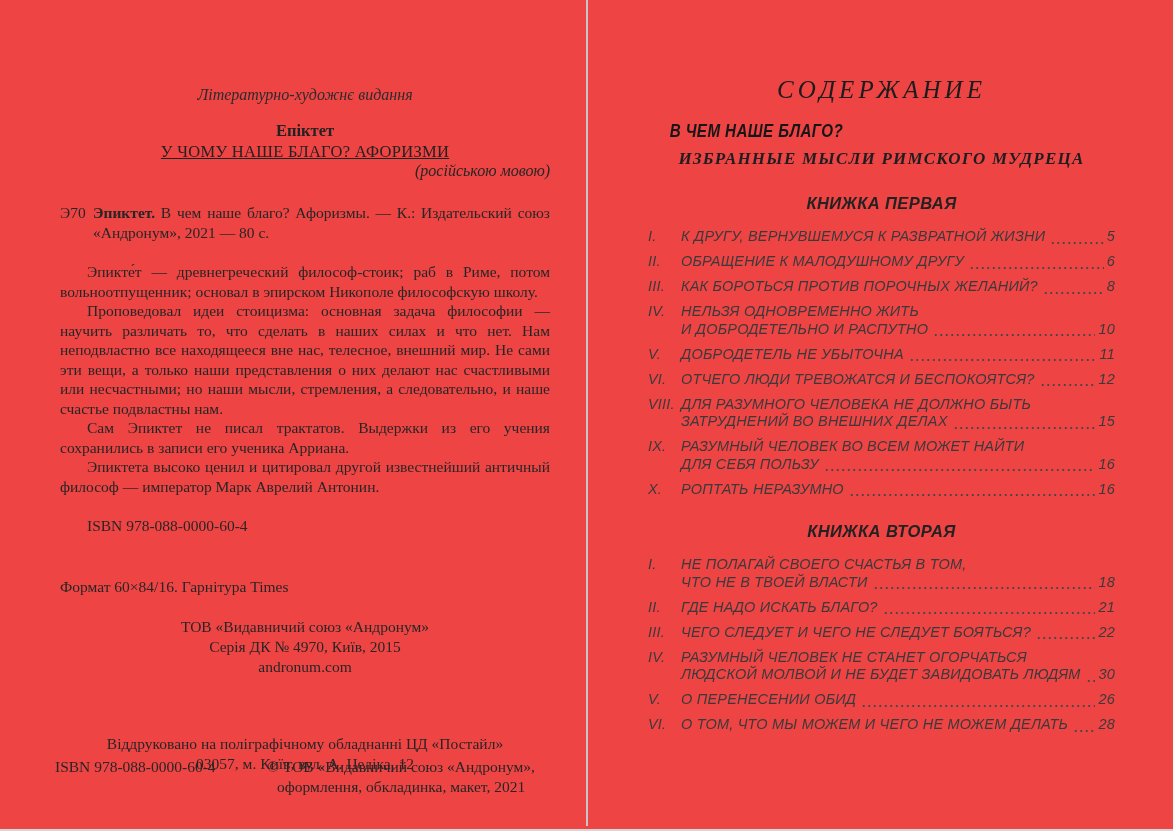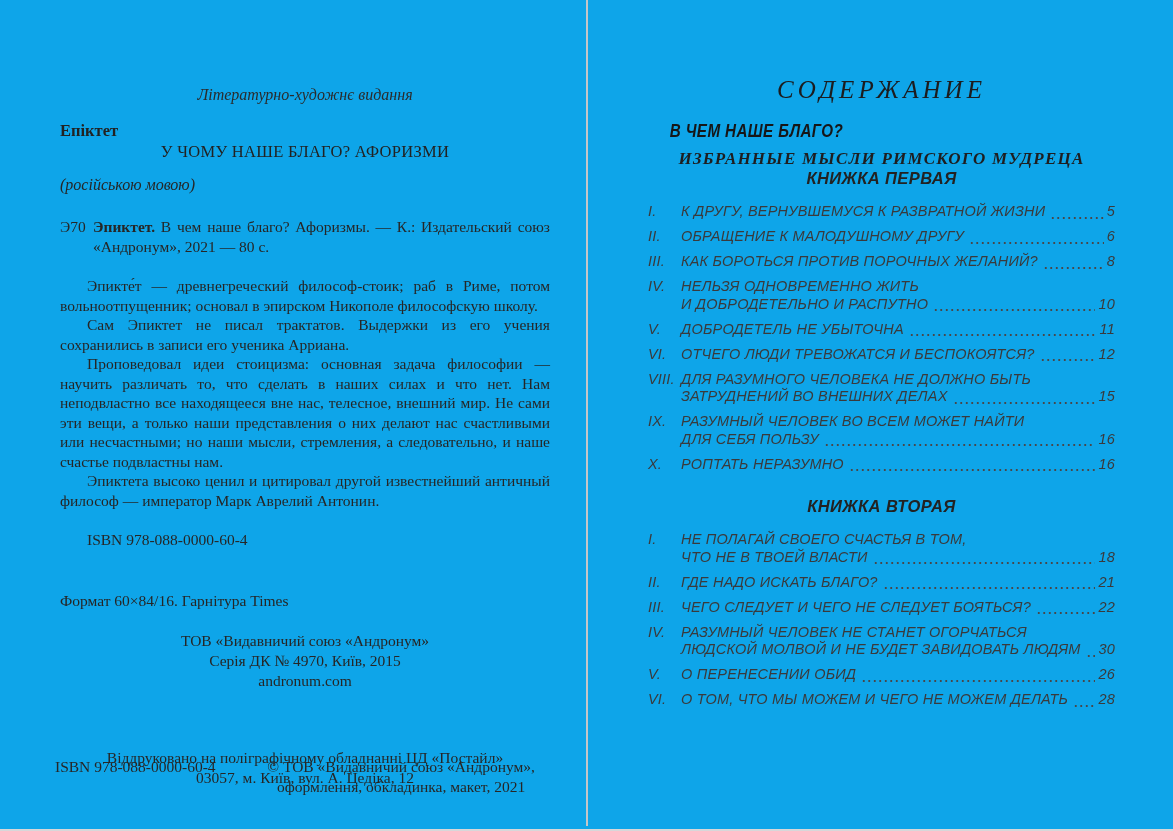--- a/index.html
+++ b/index.html
@@ -5,21 +5,21 @@
   html, body {
     margin: 0; padding: 0;
     width: 1173px; height: 831px;
     background: #ffffff;
     overflow: hidden;
     font-family: "Liberation Serif", serif;
   }
   .spread {
     position: relative;
     width: 1173px; height: 831px;
-    background: #0ea5e9;
+    background: #ef4444;
   }
   .bottom-rule {
     position: absolute; left: 0; right: 0; bottom: 0;
     height: 2px; background: #d7d7d9;
   }
   .page-divider {
     position: absolute; left: 586px; top: 0;
     width: 2px; height: 826px; background: #c6c6c8;
   }
 
@@ -28,29 +28,29 @@
     position: absolute; left: 0; top: 0;
     width: 586px; height: 831px;
     color: #262626;
   }
   .lp-content { position: absolute; left: 60px; top: 0; width: 490px; }
   .lp-edition {
     margin-top: 86px; text-align: center;
     font-style: italic; font-size: 16px; color: #2b2b2b;
   }
   .lp-author {
-    margin-top: 17px; text-align: left;
+    margin-top: 17px; text-align: center;
     font-weight: bold; font-size: 16.5px; color: #222;
   }
   .lp-title {
     margin-top: 1px; text-align: center;
-    font-size: 16.5px; letter-spacing: 0.3px; color: #222;
+    font-size: 16.5px; letter-spacing: 0.3px; color: #222; text-decoration: underline;
   }
   .lp-lang {
-    margin-top: 14px; text-align: left;
+    text-align: right;
     font-style: italic; font-size: 16px;
   }
   .lp-catalog {
     margin-top: 23px; display: flex;
     font-size: 15.5px; line-height: 19.5px;
   }
   .lp-catalog .code { width: 33px; flex: 0 0 33px; }
   .lp-catalog .entry { flex: 1; text-align: justify; }
   .lp-catalog .entry b { font-weight: bold; }
   .lp-annotation { margin-top: 20px; }
@@ -106,21 +106,21 @@
     margin-top: 7px; text-align: center;
     font-family: "Liberation Serif", serif;
     font-weight: bold; font-size: 17px;
     letter-spacing: 1.2px; color: #1e1e20;
   }
   .toc-section-heading {
     text-align: center;
     font-family: "Liberation Sans", sans-serif;
     font-weight: bold; font-size: 16.5px;
     letter-spacing: 0.4px; color: #222;
-    margin-bottom: 15px;
+    margin-top: 25px; margin-bottom: 15px;
   }
   .toc-section-heading.second { margin-top: 24px; }
   .toc-entries { font-family: "Liberation Sans", sans-serif; }
   .toc-entry {
     display: flex; align-items: flex-start;
     font-size: 14.5px; line-height: 17.5px;
     color: #3a3a3c; letter-spacing: 0.2px;
     margin-bottom: 7.5px;
   }
   .toc-entry .num { flex: 0 0 33px; width: 33px; }
@@ -150,22 +150,22 @@
       <div class="lp-title">У ЧОМУ НАШЕ БЛАГО? АФОРИЗМИ</div>
       <div class="lp-lang">(російською мовою)</div>
 
       <div class="lp-catalog">
         <span class="code">Э70</span>
         <span class="entry"><b>Эпиктет.</b><span> В чем наше благо? Афоризмы. — К.: Издательский союз «Андронум», 2021 — 80 с.</span></span>
       </div>
 
       <div class="lp-annotation">
           <p>Эпикте́т — древнегреческий философ-стоик; раб в Риме, потом вольноотпущенник; основал в эпирском Никополе философскую школу.</p>
+          <p>Проповедовал идеи стоицизма: основная задача философии — научить различать то, что сделать в наших силах и что нет. Нам неподвластно все находящееся вне нас, телесное, внешний мир. Не сами эти вещи, а только наши представления о них делают нас счастливыми или несчастными; но наши мысли, стремления, а следовательно, и наше счастье подвластны нам.</p>
           <p>Сам Эпиктет не писал трактатов. Выдержки из его учения сохранились в записи его ученика Арриана.</p>
-          <p>Проповедовал идеи стоицизма: основная задача философии — научить различать то, что сделать в наших силах и что нет. Нам неподвластно все находящееся вне нас, телесное, внешний мир. Не сами эти вещи, а только наши представления о них делают нас счастливыми или несчастными; но наши мысли, стремления, а следовательно, и наше счастье подвластны нам.</p>
           <p>Эпиктета высоко ценил и цитировал другой известнейший античный философ — император Марк Аврелий Антонин.</p>
         </div>
 
       <div class="lp-isbn">ISBN 978-088-0000-60-4</div>
 
       <div class="lp-format">Формат 60×84/16. Гарнітура Times</div>
 
       <div class="lp-publisher">
           <div>ТОВ «Видавничий союз «Андронум»</div>
           <div>Серія ДК № 4970, Київ, 2015</div>

